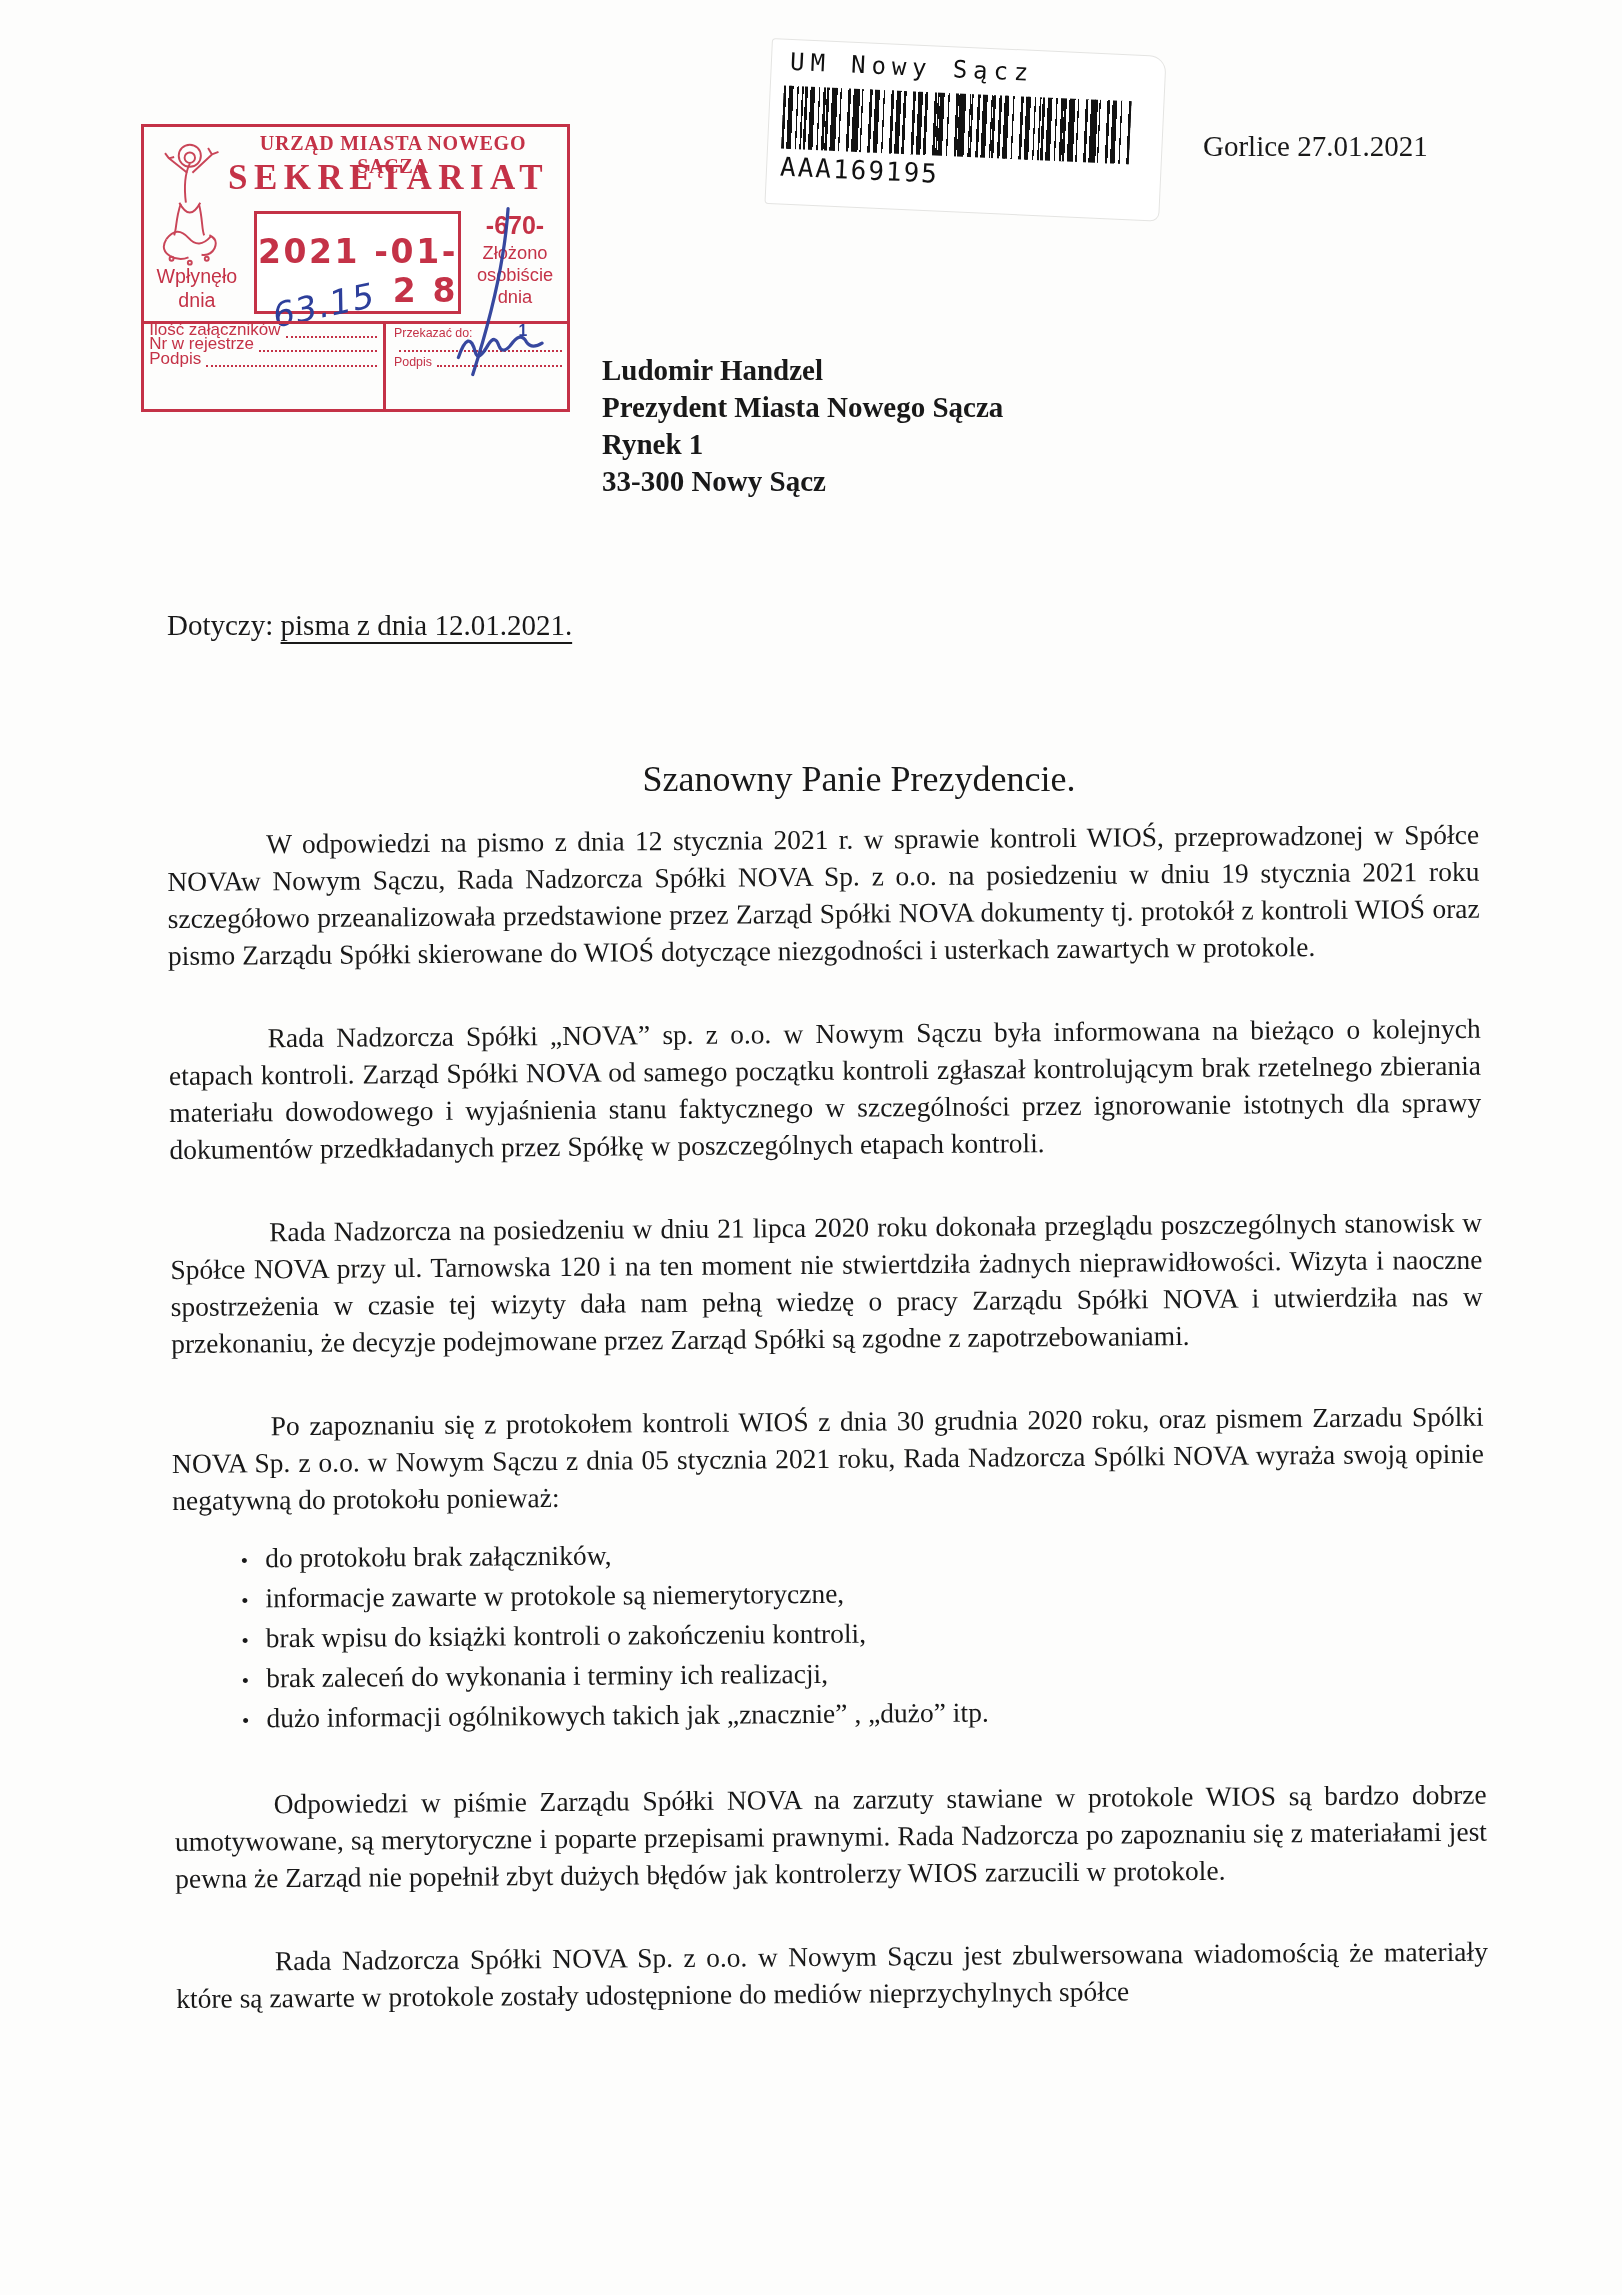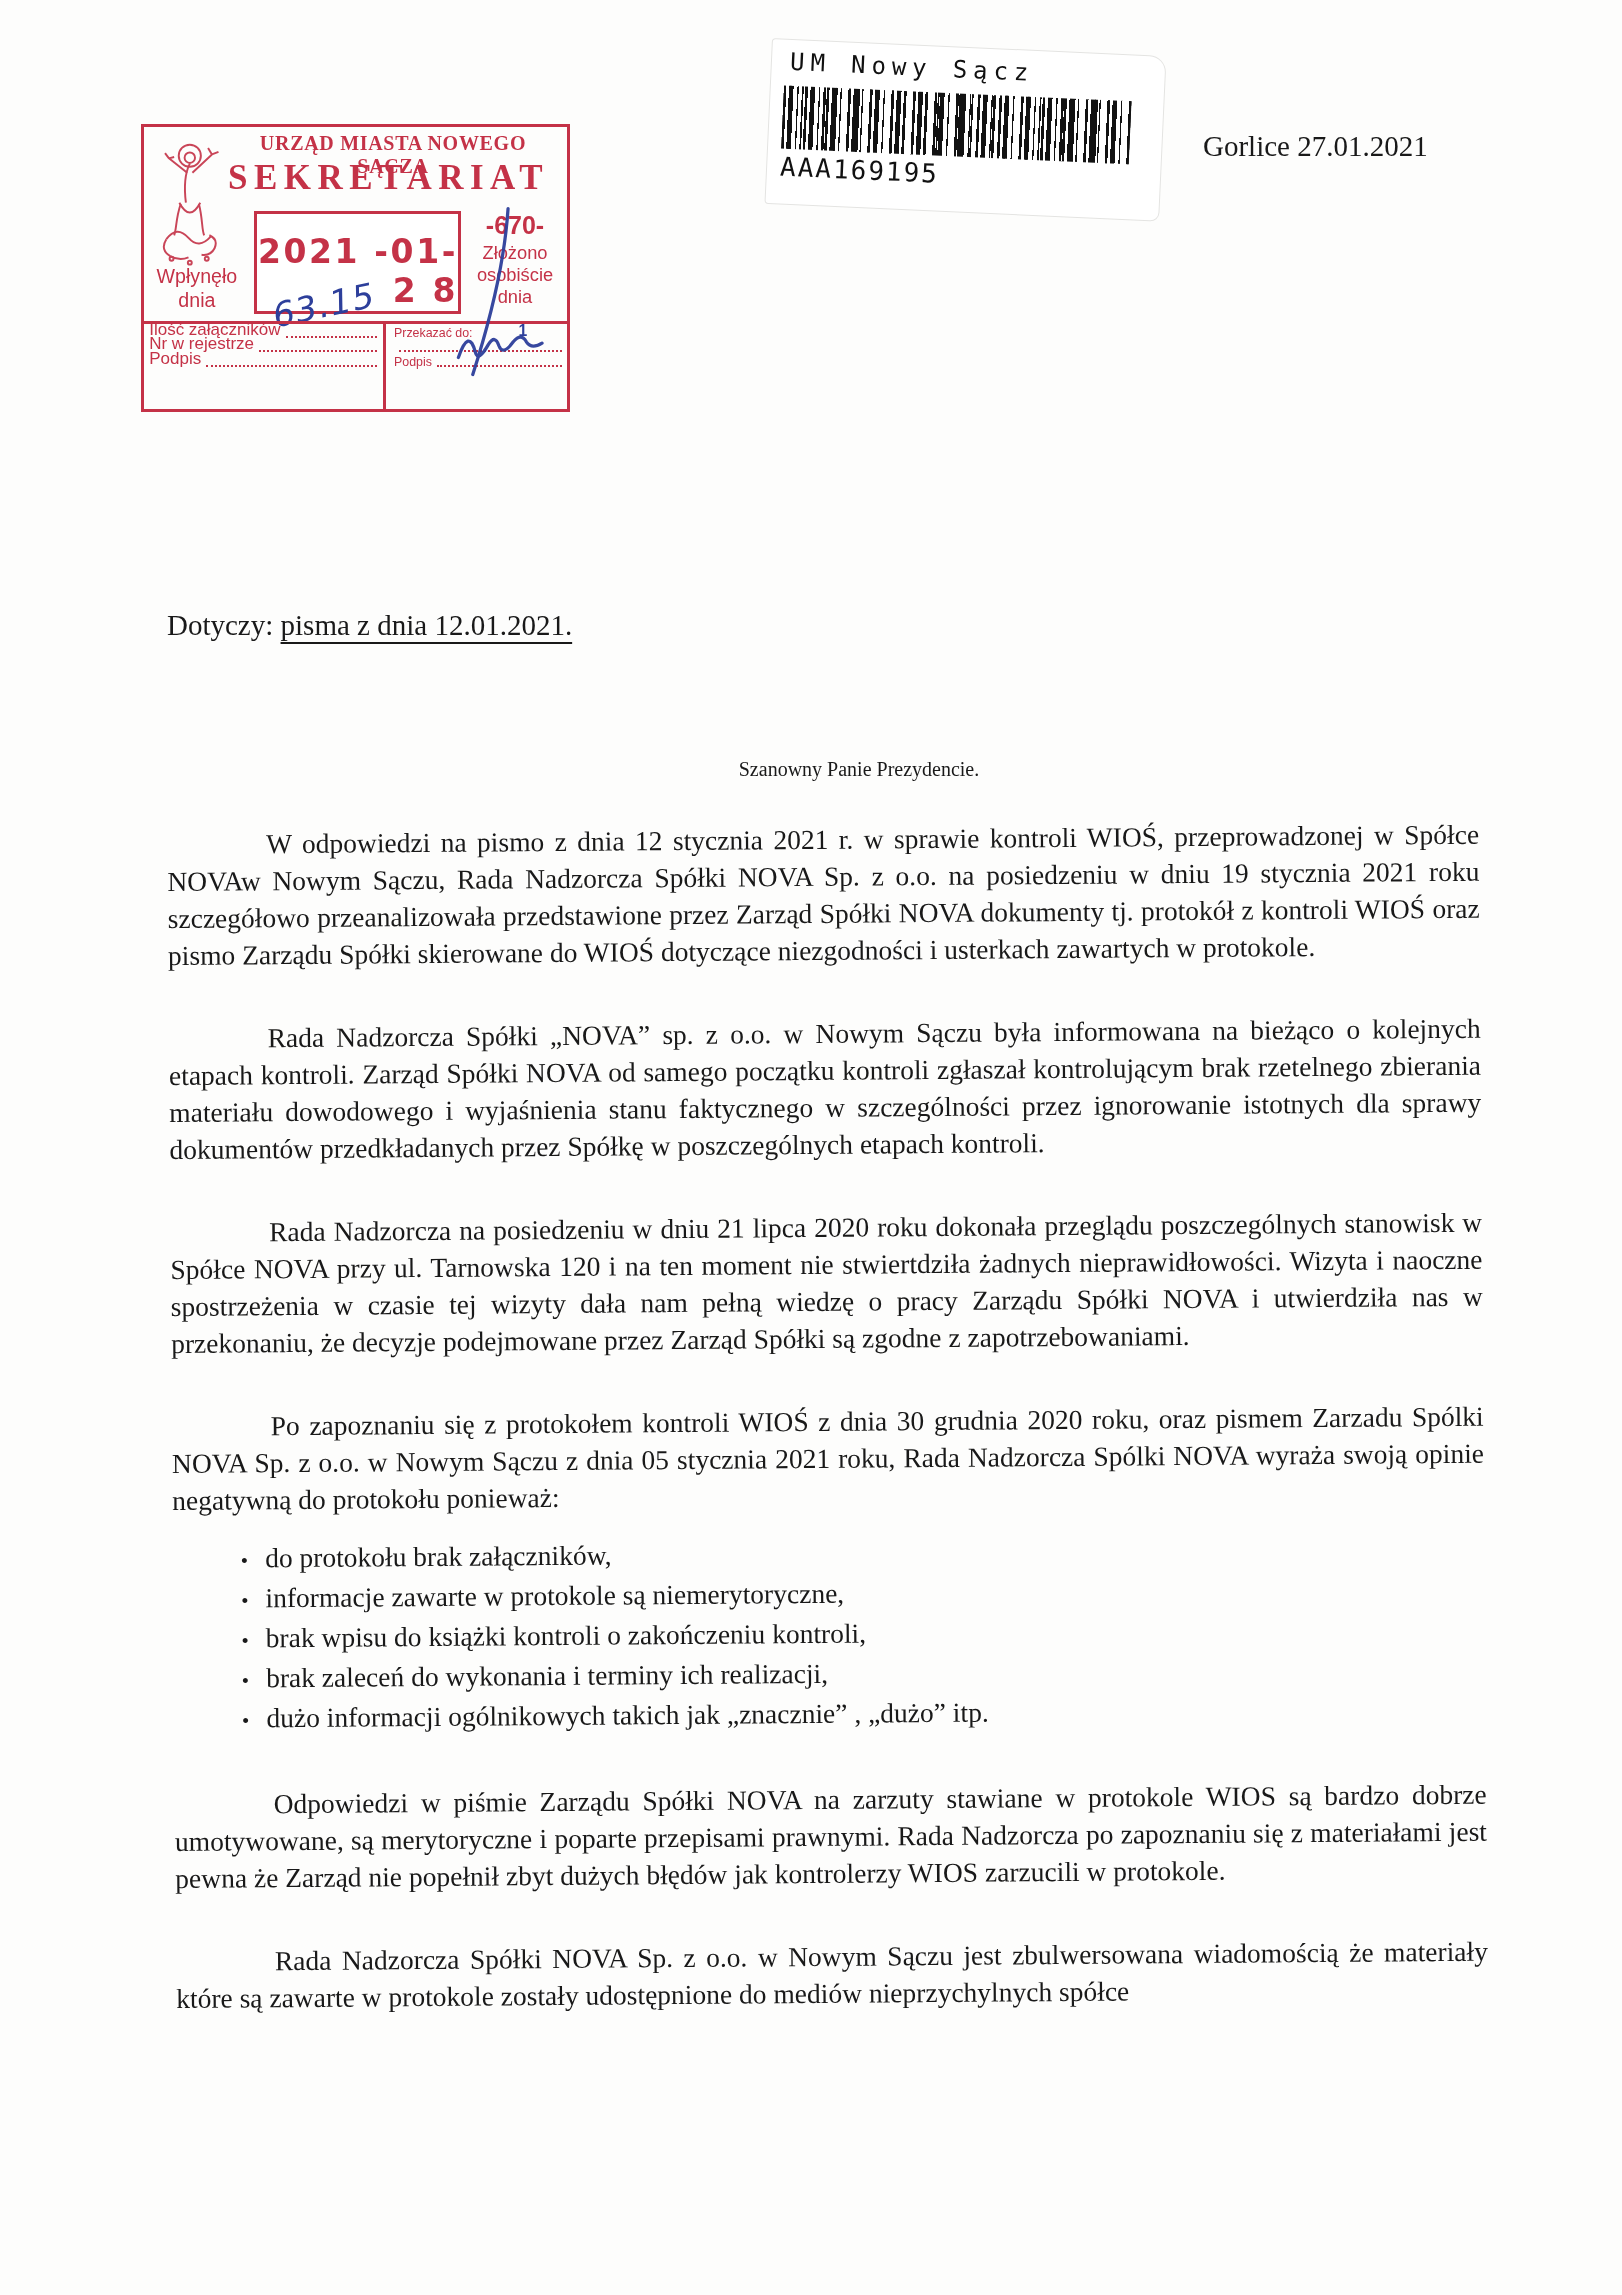--- a/index.html
+++ b/index.html
@@ -106,21 +106,21 @@
   .recipient{position:absolute;left:602px;top:352px;font-size:29px;font-weight:bold;line-height:37px;}
   .subject{position:absolute;left:167px;top:609px;font-size:29px;}
   .subject .uline{
     text-decoration:underline;
     text-decoration-thickness:2px;
     text-underline-offset:6.5px;
   }
   .salutation{
     position:absolute;left:167px;top:758px;width:1312px;
     text-align:center;padding-left:72px;box-sizing:border-box;
-    font-size:20px;
+    font-size:36px;
   }
 
   
   .letter-body{
     position:absolute;left:167px;top:826px;width:1312px;
     transform:rotate(-0.45deg);transform-origin:left top;
   }
   .para{
     margin:0 0 46px 0;
     font-size:27.5px;line-height:37px;
@@ -207,20 +207,26 @@
   </div>
 
   <div class="sticker">
     <div class="title">UM Nowy Sącz</div>
     <div class="barcode"></div>
     <div class="code">AAA169195</div>
   </div>
 
   <div class="placedate">Gorlice 27.01.2021</div>
 
+  <div class="recipient">
+    <div>Ludomir Handzel</div>
+    <div>Prezydent Miasta Nowego Sącza</div>
+    <div>Rynek 1</div>
+    <div>33-300 Nowy Sącz</div>
+  </div>
 
   <div class="subject">
     <span>Dotyczy:</span>
     <span> </span>
     <span class="uline">pisma z dnia 12.01.2021.</span>
   </div>
 
   <div class="salutation">Szanowny Panie Prezydencie.</div>
 
   <div class="letter-body">

